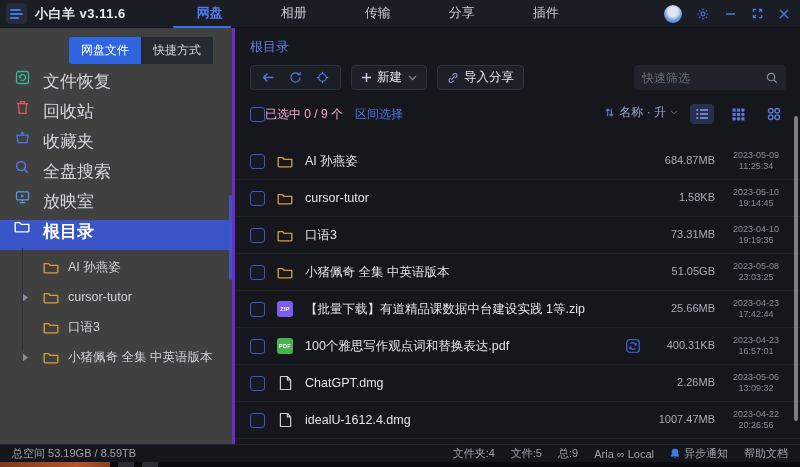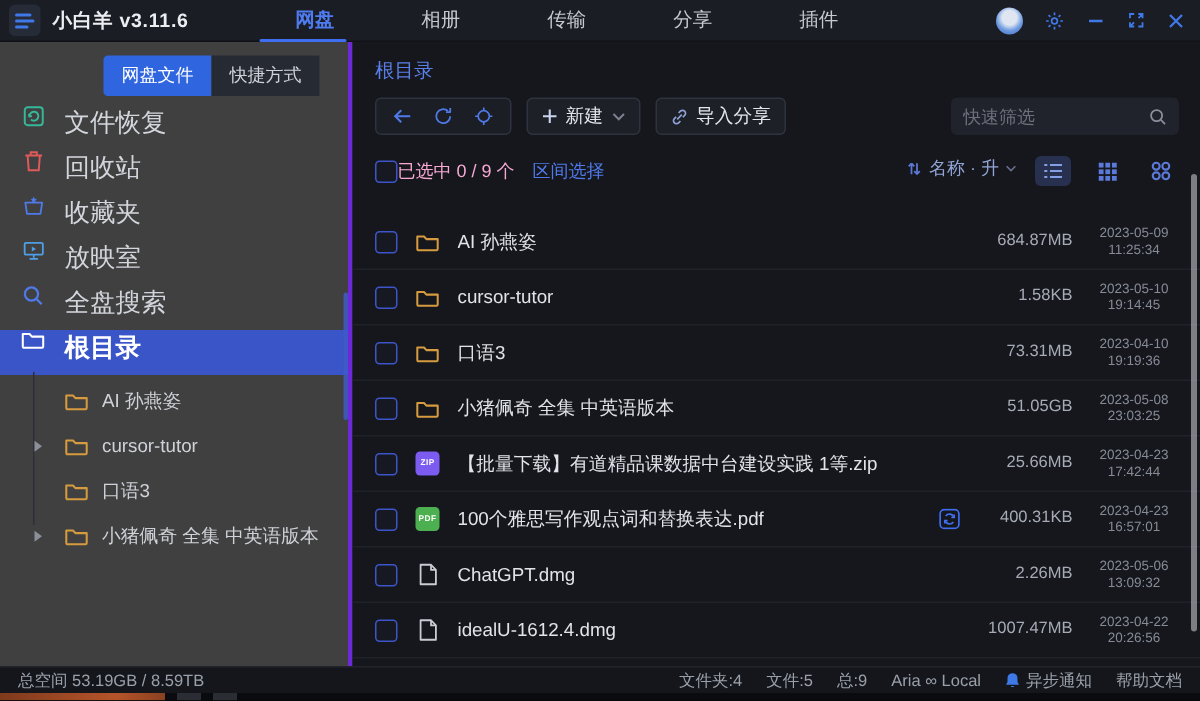--- a/index.html
+++ b/index.html
@@ -159,36 +159,36 @@
             <span class="nico">
               <svg width="15" height="14" viewBox="0 0 16 15" fill="none" stroke="#4f79e8" stroke-width="1.3" stroke-linejoin="round">
                 <path d="M2 5.5h12l-1.2 8H3.2z"></path>
                 <path d="M8 1.2l1 2 2.2.3-1.6 1.5.4 2.2L8 6.1 6 7.2l.4-2.2L4.8 3.5 7 3.2z" fill="#4f79e8" stroke="none" transform="scale(0.72) translate(3.1,0.4)"></path>
               </svg>
             </span>
             <span>收藏夹</span>
           </div>
           <div class="nav-item">
             <span class="nico">
+              <svg width="14" height="14" viewBox="0 0 14 14" fill="none" stroke="#4f79e8" stroke-width="1.5">
+                <circle cx="6" cy="6" r="4.4"></circle>
+                <path d="M9.4 9.4l3.4 3.4"></path>
+              </svg>
+            </span>
+            <span>全盘搜索</span>
+          </div>
+          <div class="nav-item">
+            <span class="nico">
               <svg width="15" height="14" viewBox="0 0 16 15" fill="none" stroke="#4f9ee8" stroke-width="1.3">
                 <rect x="1.5" y="2" width="13" height="8.5" rx="1"></rect>
                 <path d="M6.6 4.6l3 1.8-3 1.8z" fill="#4f9ee8" stroke="none"></path>
                 <path d="M8 10.5v2.2M5 13.5h6"></path>
               </svg>
             </span>
             <span>放映室</span>
-          </div>
-          <div class="nav-item">
-            <span class="nico">
-              <svg width="14" height="14" viewBox="0 0 14 14" fill="none" stroke="#4f79e8" stroke-width="1.5">
-                <circle cx="6" cy="6" r="4.4"></circle>
-                <path d="M9.4 9.4l3.4 3.4"></path>
-              </svg>
-            </span>
-            <span>全盘搜索</span>
           </div>
           <div class="nav-item selected">
             <span class="nico">
               <svg width="16" height="13" viewBox="0 0 20 16" fill="none" stroke="#ffffff" stroke-width="1.7" stroke-linejoin="round">
                 <path d="M1.5 3.2h5.6l2 2.2h9.4v8.3a1 1 0 0 1-1 1h-15a1 1 0 0 1-1-1z"></path>
               </svg>
             </span>
             <span>根目录</span>
           </div>
         </div>

